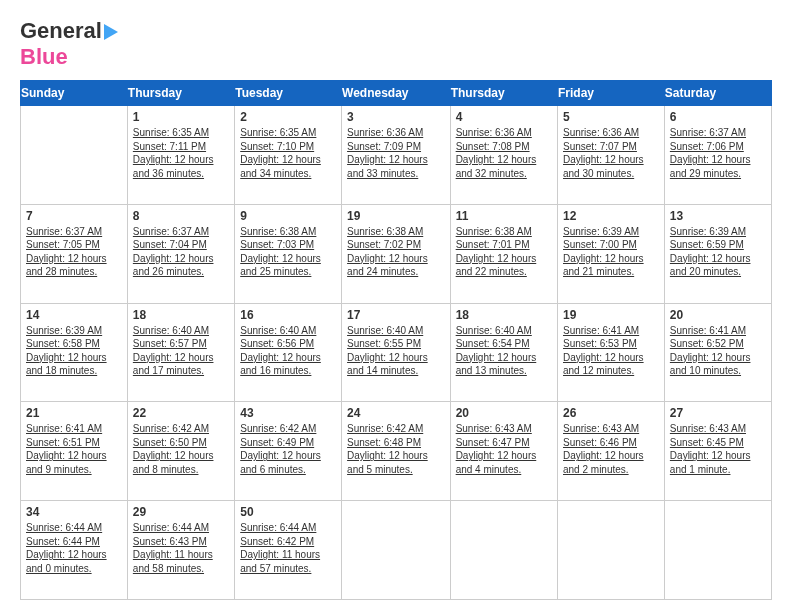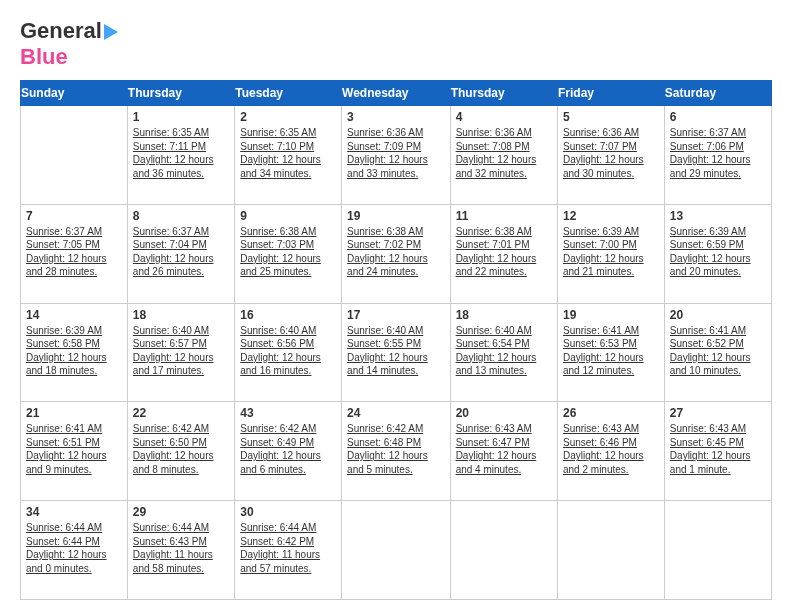--- a/index.html
+++ b/index.html
@@ -334,21 +334,21 @@
 and 0 minutes.</div>
           </td>
           <td>
             <div class="cell-date">29</div>
             <div class="cell-info" style="white-space: pre-line;">Sunrise: 6:44 AM
 Sunset: 6:43 PM
 Daylight: 11 hours
 and 58 minutes.</div>
           </td>
           <td>
-            <div class="cell-date">30</div>
+            <div class="cell-date">50</div>
             <div class="cell-info" style="white-space: pre-line;">Sunrise: 6:44 AM
 Sunset: 6:42 PM
 Daylight: 11 hours
 and 57 minutes.</div>
           </td>
           <td class="cell-empty"></td>
           <td class="cell-empty"></td>
           <td class="cell-empty"></td>
           <td class="cell-empty"></td>
         </tr>

